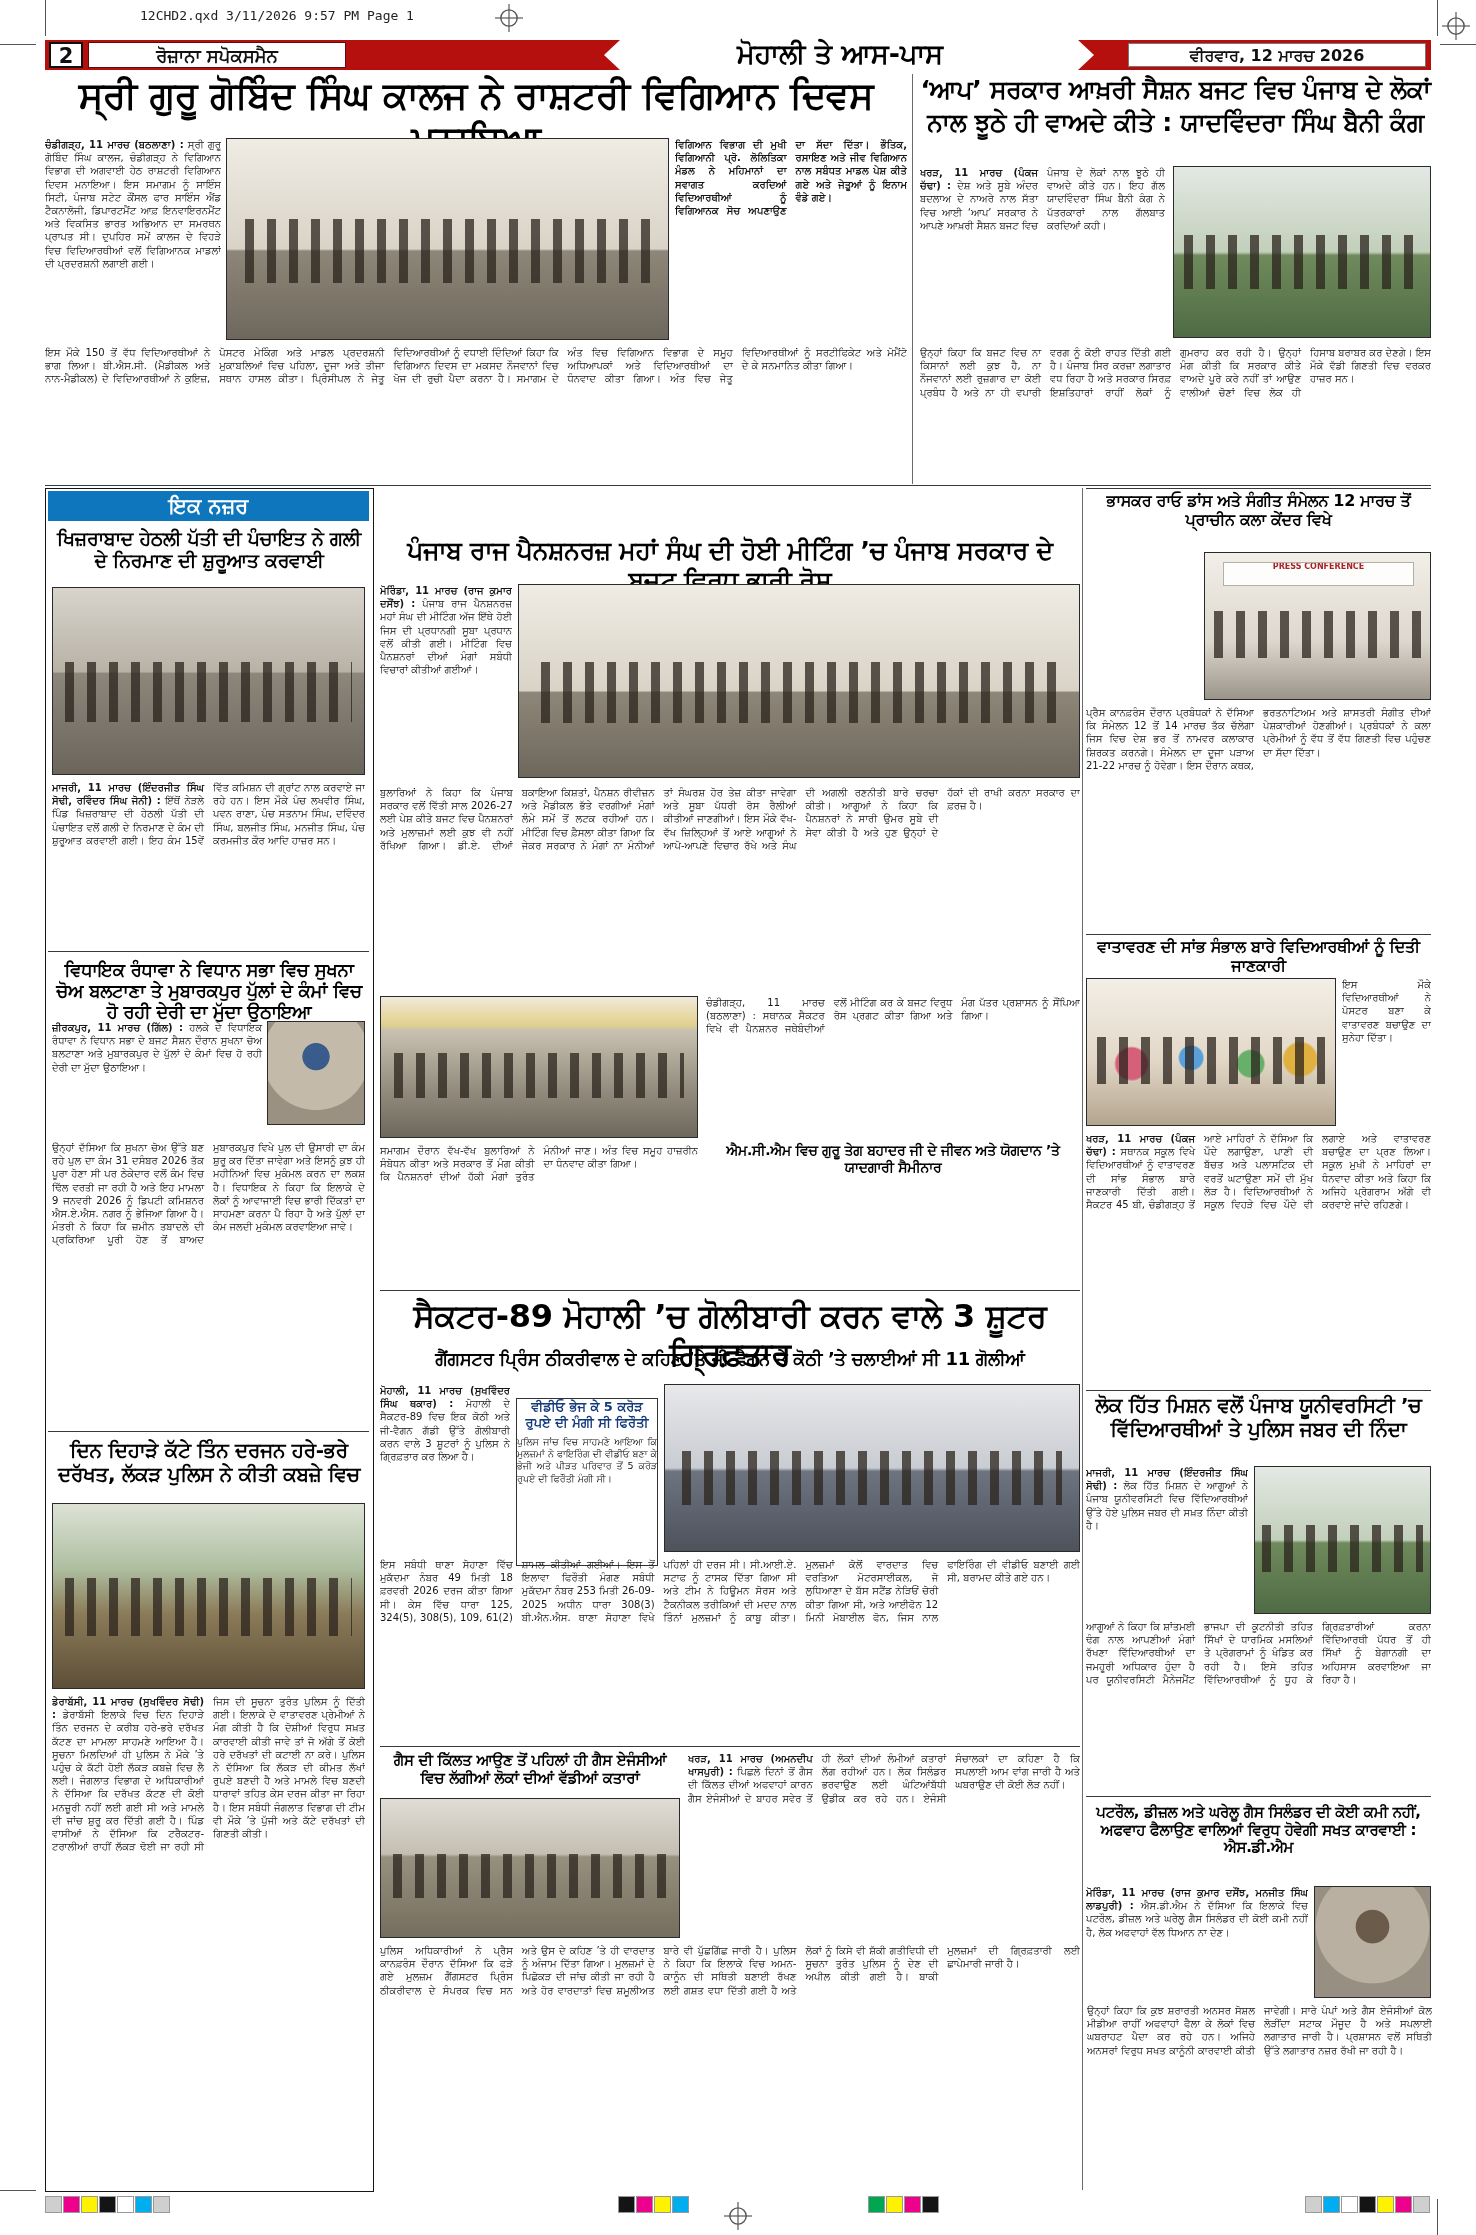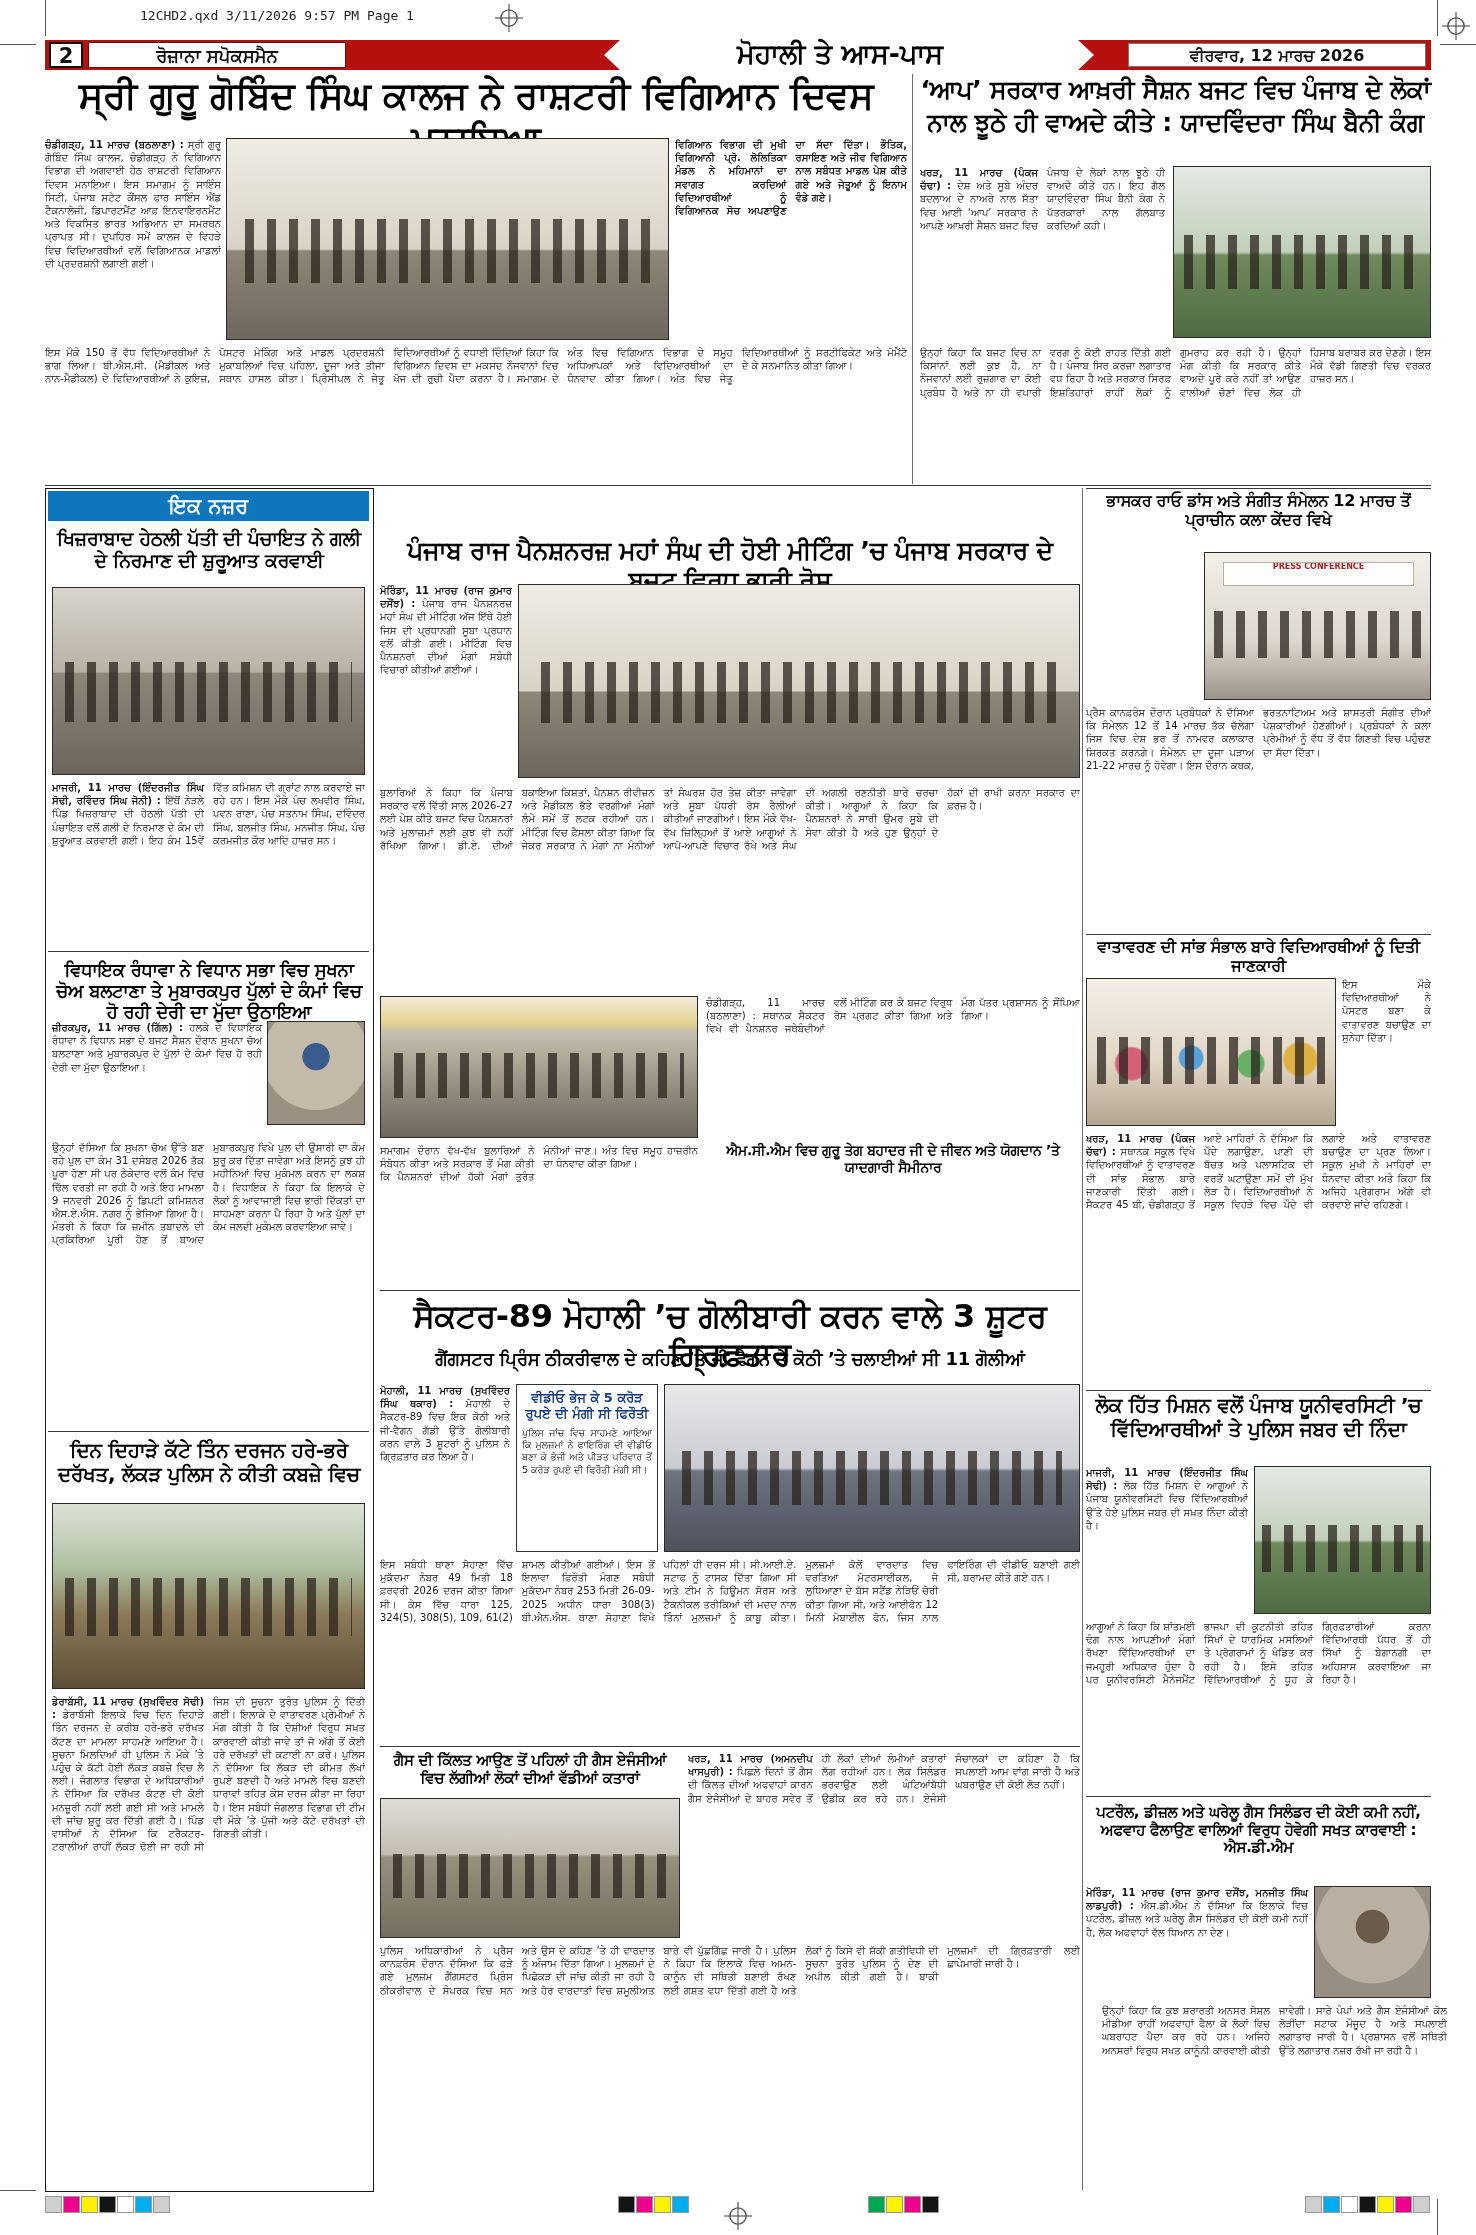--- a/index.html
+++ b/index.html
@@ -50,21 +50,21 @@
       radial-gradient(circle at 66% 58%,#68b06a 0 7%,rgba(0,0,0,0) 8%),
       radial-gradient(circle at 86% 55%,#e0b040 0 7%,rgba(0,0,0,0) 8%),
       linear-gradient(180deg,#f3eee6,#e3d8c8 55%,#b3a58f);}
   .v-stage{background:linear-gradient(180deg,#efe9dc,#e6d69a 16%,#d9cb90 22%,#c9c2b2 23%,#8f887a 70%,#6e675c);}
   .v-portrait{background:radial-gradient(circle at 50% 36%,#6b5b4a 0 18%,#b9b0a2 19% 62%,#978f82 63%);}
   .v-portrait2{background:radial-gradient(circle at 50% 34%,#3a5c8c 0 16%,#c3baa9 17% 64%,#9a9183 65%);}
   .v-queue{background:linear-gradient(180deg,#e0ddd6,#c4beb2 40%,#97907f 42%,#756d5d);}
   .pressbanner{position:absolute;left:8%;top:6%;width:84%;height:15%;background:#fdfdfb;border:1px solid #b5b0a6;
       color:#a8242a;font-size:8px;font-weight:bold;text-align:center;line-height:1.1;overflow:hidden;z-index:2;}
   
-  .ransom{position:absolute;border:1.5px solid #333;box-sizing:border-box;padding:5px;background:#fff;}
+  .ransom{position:absolute;border:1.5px solid #333;box-sizing:border-box;background:#fff;margin-top:14px;}
   .ransom .rt{font-size:13px;font-weight:bold;color:#143a7b;text-align:center;line-height:1.25;margin-bottom:4px;}
   .ransom .rb{font-size:9.5px;line-height:1.3;text-align:justify;}
   
   .cbar{position:absolute;display:flex;gap:1px;}
   .cbar i{width:17px;height:17px;border:1px solid #999;display:block;box-sizing:border-box;}
   .slug{position:absolute;left:140px;top:8px;font-family:"DejaVu Sans Mono","Liberation Mono",monospace;
         font-size:13px;color:#222;}
   .inset-r{float:right;margin:0 0 3px 5px;}
 </style>
 </head>
@@ -223,21 +223,21 @@
   </div>
 
   <div class="hr" style="left:1086px;top:1796px;width:345px;"></div>
   <div class="a" style="left:1086px;top:1800px;width:345px;height:388px;">
     <div class="hl a" style="left:0;top:4px;width:345px;font-size:15px;">ਪਟਰੌਲ, ਡੀਜ਼ਲ ਅਤੇ ਘਰੇਲੂ ਗੈਸ ਸਿਲੰਡਰ ਦੀ ਕੋਈ ਕਮੀ ਨਹੀਂ, ਅਫਵਾਹ ਫੈਲਾਉਣ ਵਾਲਿਆਂ ਵਿਰੁਧ ਹੋਵੇਗੀ ਸਖਤ ਕਾਰਵਾਈ : ਐਸ.ਡੀ.ਐਮ</div>
     <div class="bt a" style="left:0;top:86px;width:222px;height:112px;">
       <b class="dl">ਮੋਰਿੰਡਾ, 11 ਮਾਰਚ (ਰਾਜ ਕੁਮਾਰ ਦਸੌਂਝ, ਮਨਜੀਤ ਸਿੰਘ ਲਾਡਪੁਰੀ) :</b>
       <span>ਐਸ.ਡੀ.ਐਮ ਨੇ ਦੱਸਿਆ ਕਿ ਇਲਾਕੇ ਵਿਚ ਪਟਰੌਲ, ਡੀਜ਼ਲ ਅਤੇ ਘਰੇਲੂ ਗੈਸ ਸਿਲੰਡਰ ਦੀ ਕੋਈ ਕਮੀ ਨਹੀਂ ਹੈ, ਲੋਕ ਅਫਵਾਹਾਂ ਵੱਲ ਧਿਆਨ ਨਾ ਦੇਣ।</span>
     </div>
     <div class="ph v-portrait noband a" style="left:228px;top:86px;width:117px;height:112px;"></div>
-    <div class="bt c2 a" style="left:16px;top:204px;width:345px;height:178px;">ਉਨ੍ਹਾਂ ਕਿਹਾ ਕਿ ਕੁਝ ਸ਼ਰਾਰਤੀ ਅਨਸਰ ਸੋਸ਼ਲ ਮੀਡੀਆ ਰਾਹੀਂ ਅਫਵਾਹਾਂ ਫੈਲਾ ਕੇ ਲੋਕਾਂ ਵਿਚ ਘਬਰਾਹਟ ਪੈਦਾ ਕਰ ਰਹੇ ਹਨ। ਅਜਿਹੇ ਅਨਸਰਾਂ ਵਿਰੁਧ ਸਖਤ ਕਾਨੂੰਨੀ ਕਾਰਵਾਈ ਕੀਤੀ ਜਾਵੇਗੀ। ਸਾਰੇ ਪੰਪਾਂ ਅਤੇ ਗੈਸ ਏਜੰਸੀਆਂ ਕੋਲ ਲੋੜੀਂਦਾ ਸਟਾਕ ਮੌਜੂਦ ਹੈ ਅਤੇ ਸਪਲਾਈ ਲਗਾਤਾਰ ਜਾਰੀ ਹੈ। ਪ੍ਰਸ਼ਾਸਨ ਵਲੋਂ ਸਥਿਤੀ ਉੱਤੇ ਲਗਾਤਾਰ ਨਜ਼ਰ ਰੱਖੀ ਜਾ ਰਹੀ ਹੈ।</div>
+    <div class="bt c2 a" style="left:1px;top:204px;width:345px;height:178px;">ਉਨ੍ਹਾਂ ਕਿਹਾ ਕਿ ਕੁਝ ਸ਼ਰਾਰਤੀ ਅਨਸਰ ਸੋਸ਼ਲ ਮੀਡੀਆ ਰਾਹੀਂ ਅਫਵਾਹਾਂ ਫੈਲਾ ਕੇ ਲੋਕਾਂ ਵਿਚ ਘਬਰਾਹਟ ਪੈਦਾ ਕਰ ਰਹੇ ਹਨ। ਅਜਿਹੇ ਅਨਸਰਾਂ ਵਿਰੁਧ ਸਖਤ ਕਾਨੂੰਨੀ ਕਾਰਵਾਈ ਕੀਤੀ ਜਾਵੇਗੀ। ਸਾਰੇ ਪੰਪਾਂ ਅਤੇ ਗੈਸ ਏਜੰਸੀਆਂ ਕੋਲ ਲੋੜੀਂਦਾ ਸਟਾਕ ਮੌਜੂਦ ਹੈ ਅਤੇ ਸਪਲਾਈ ਲਗਾਤਾਰ ਜਾਰੀ ਹੈ। ਪ੍ਰਸ਼ਾਸਨ ਵਲੋਂ ਸਥਿਤੀ ਉੱਤੇ ਲਗਾਤਾਰ ਨਜ਼ਰ ਰੱਖੀ ਜਾ ਰਹੀ ਹੈ।</div>
   </div>
 
   <div class="cbar" style="left:45px;top:2196px;">
       <i style="background: rgb(207, 207, 207);"></i>
       <i style="background: rgb(236, 0, 140);"></i>
       <i style="background: rgb(255, 242, 0);"></i>
       <i style="background: rgb(20, 20, 20);"></i>
       <i style="background: rgb(255, 255, 255);"></i>
       <i style="background: rgb(0, 174, 239);"></i>
       <i style="background: rgb(207, 207, 207);"></i>

